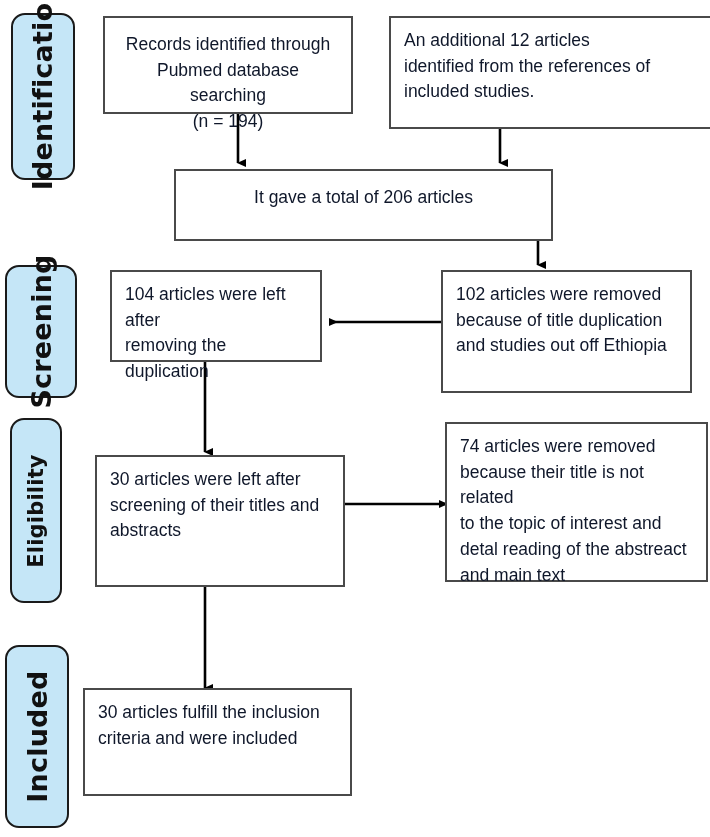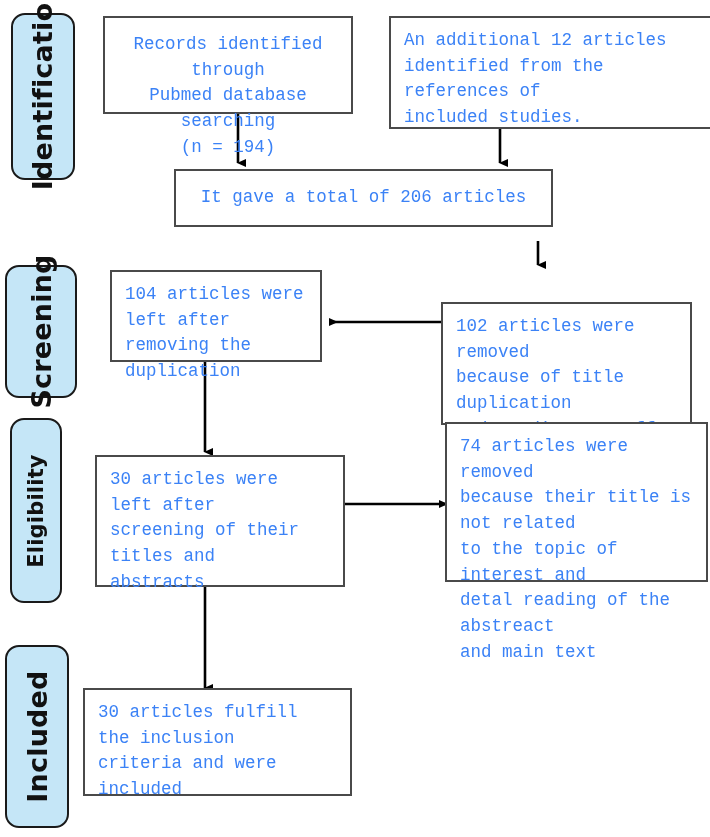--- a/index.html
+++ b/index.html
@@ -35,24 +35,24 @@
   }
   .flow-box {
     position: absolute;
     box-sizing: border-box;
     background: #ffffff;
     border: 2px solid #4a4a4a;
     padding: 10px 13px 8px 13px;
   }
   .flow-box .box-text {
     display: block;
-    font-family: Liberation Mono, monospace;
+    font-family: Liberation Sans, sans-serif;
     font-size: 17.5px;
     line-height: 1.47;
-    color: #3b82f6;
+    color: #0f172a;
     white-space: pre-line;
   }
   .flow-box.center .box-text {
     text-align: center;
   }
   .flow-box.center {
     padding-top: 14px;
   }
   svg.connectors {
     position: absolute;
@@ -117,30 +117,30 @@
 Pubmed database searching
 (n = 194)</span>
   </div>
 
   <div class="flow-box" style="left:389px; top:16px; width:326px; height:113px;">
     <span class="box-text">An additional 12 articles
 identified from the references of
 included studies.</span>
   </div>
 
-  <div class="flow-box center" style="left:174px; top:169px; width:379px; height:58px;">
+  <div class="flow-box center" style="left:174px; top:169px; width:379px; height:72px;">
     <span class="box-text">It gave a total of 206 articles</span>
   </div>
 
   <div class="flow-box" style="left:110px; top:270px; width:212px; height:92px;">
     <span class="box-text">104 articles were left after
 removing the duplication</span>
   </div>
 
-  <div class="flow-box" style="left:441px; top:270px; width:251px; height:123px;margin-top:32px;">
+  <div class="flow-box" style="left:441px; top:270px; width:251px; height:123px;">
     <span class="box-text">102 articles were removed
 because of title duplication
 and studies out off Ethiopia</span>
   </div>
 
   <div class="flow-box" style="left:95px; top:455px; width:250px; height:132px;">
     <span class="box-text">30 articles were left after
 screening of their titles and
 abstracts</span>
   </div>

